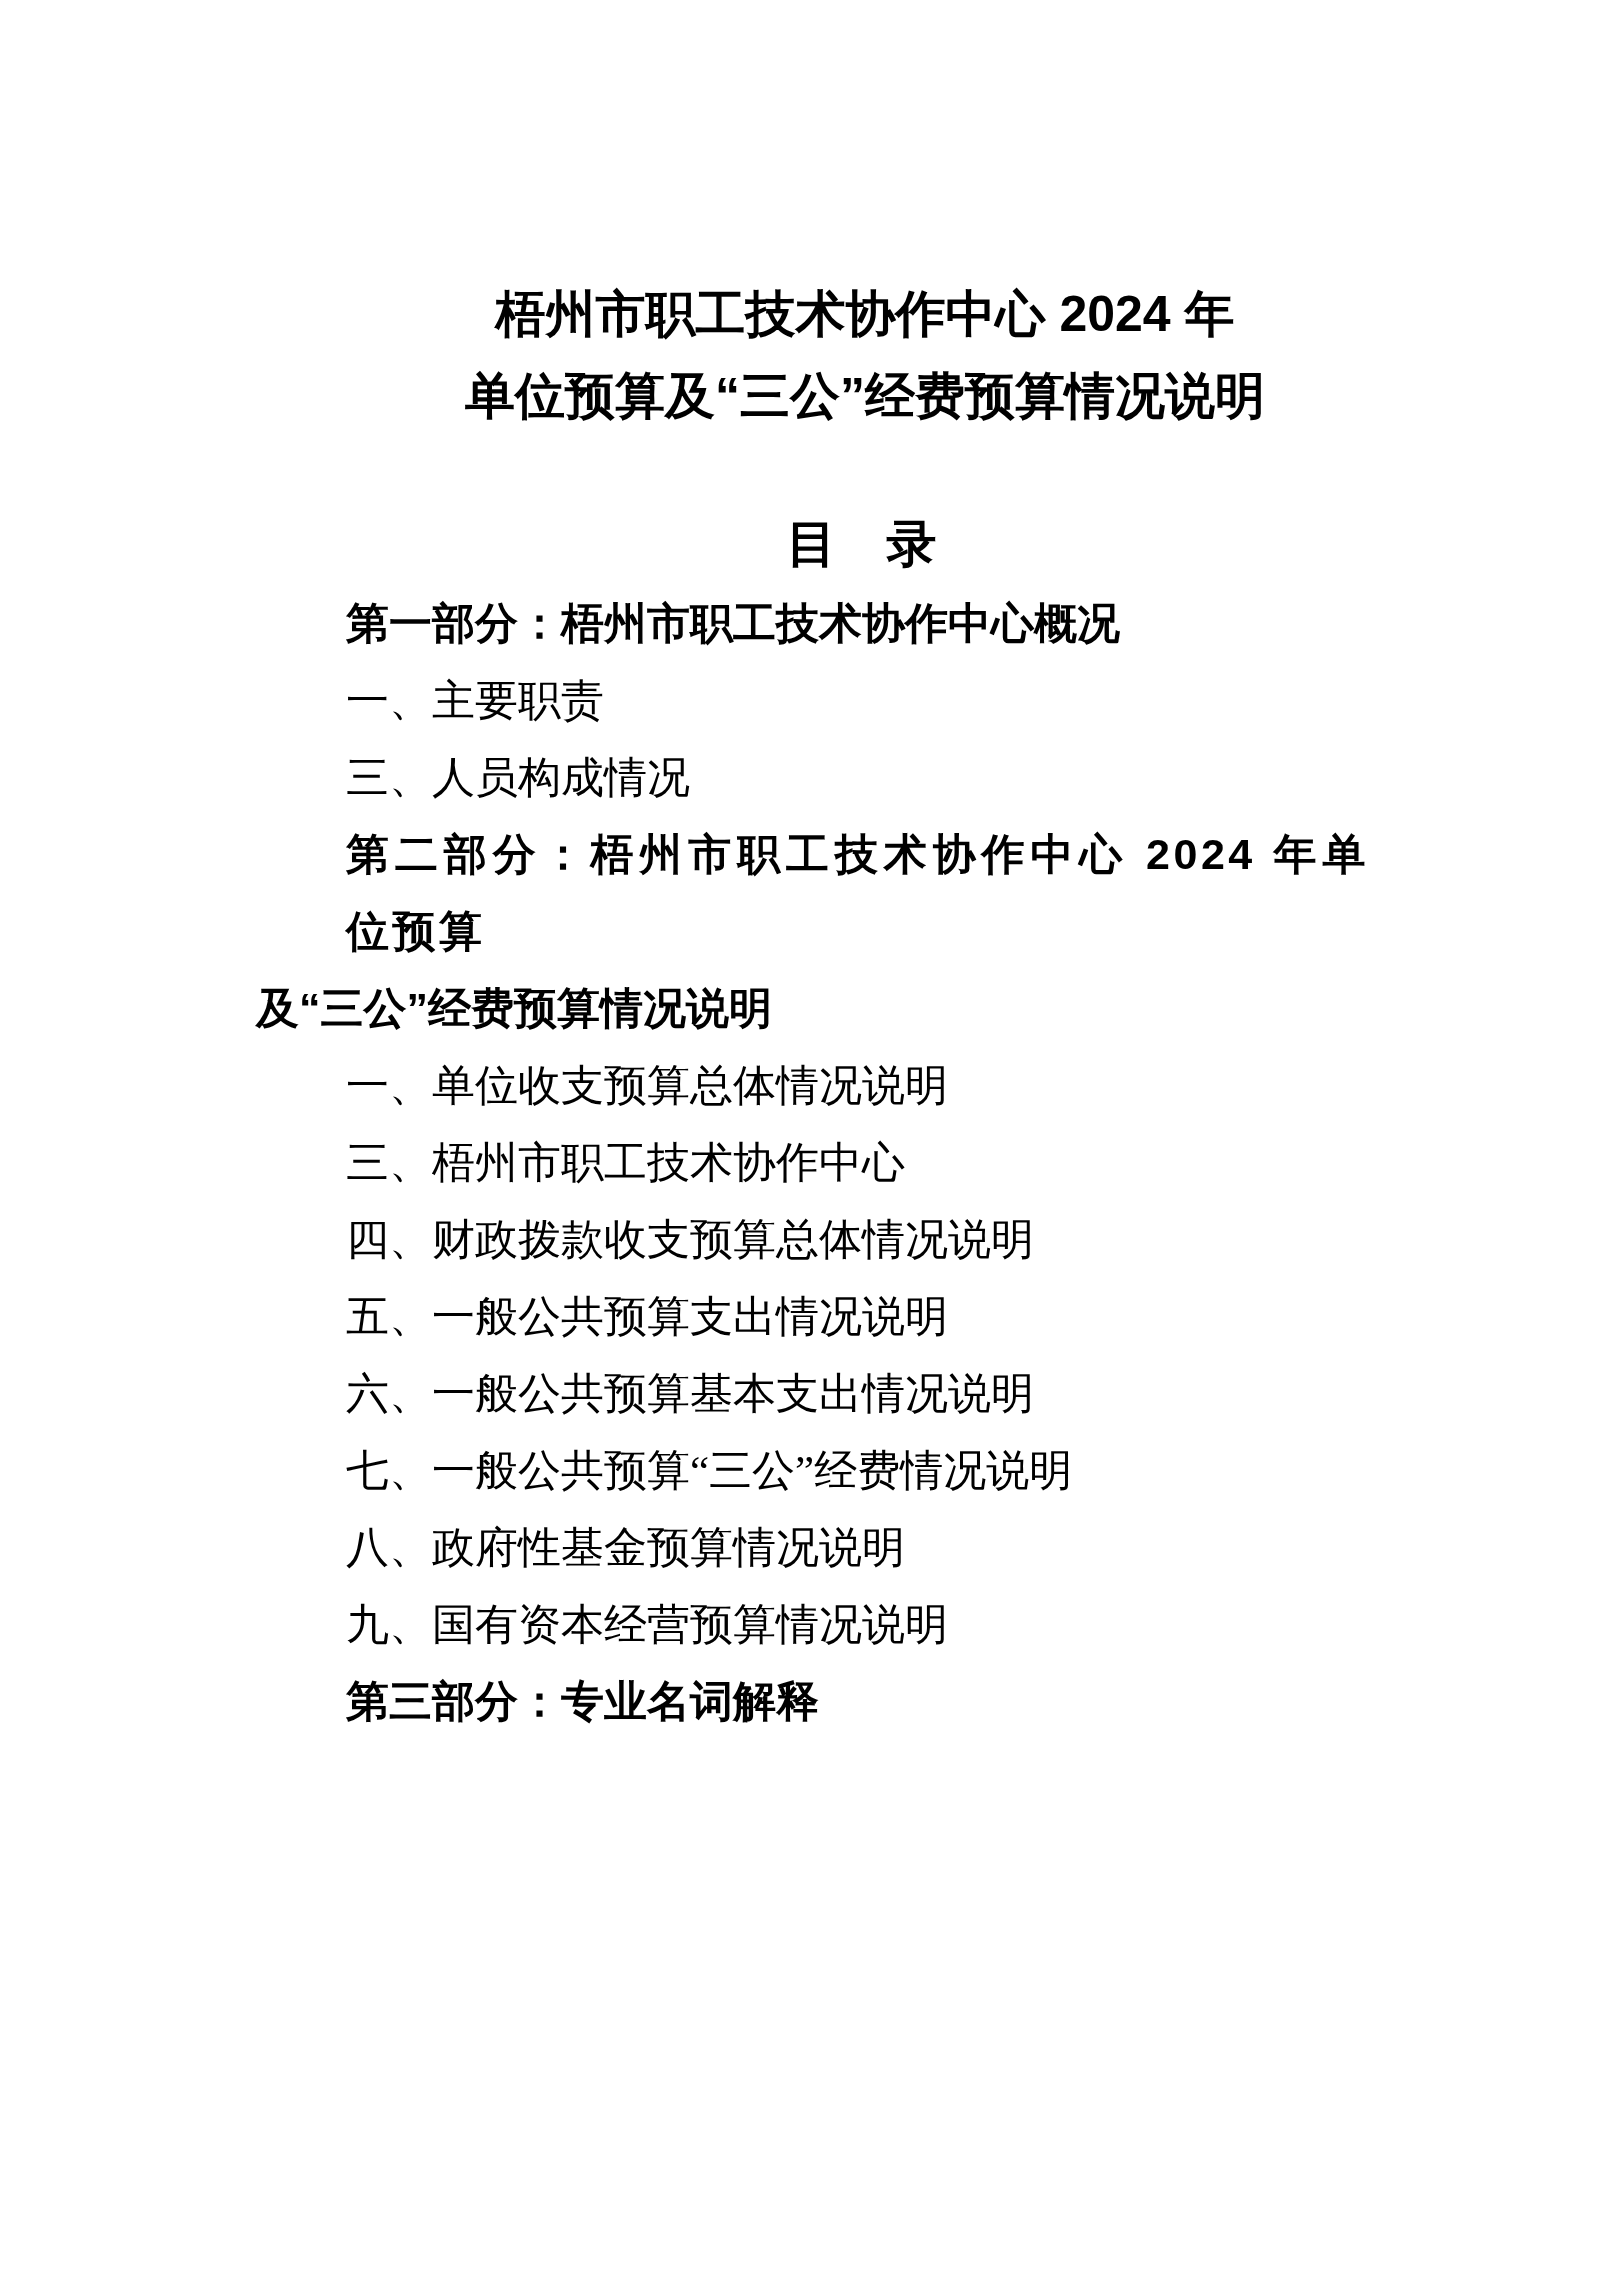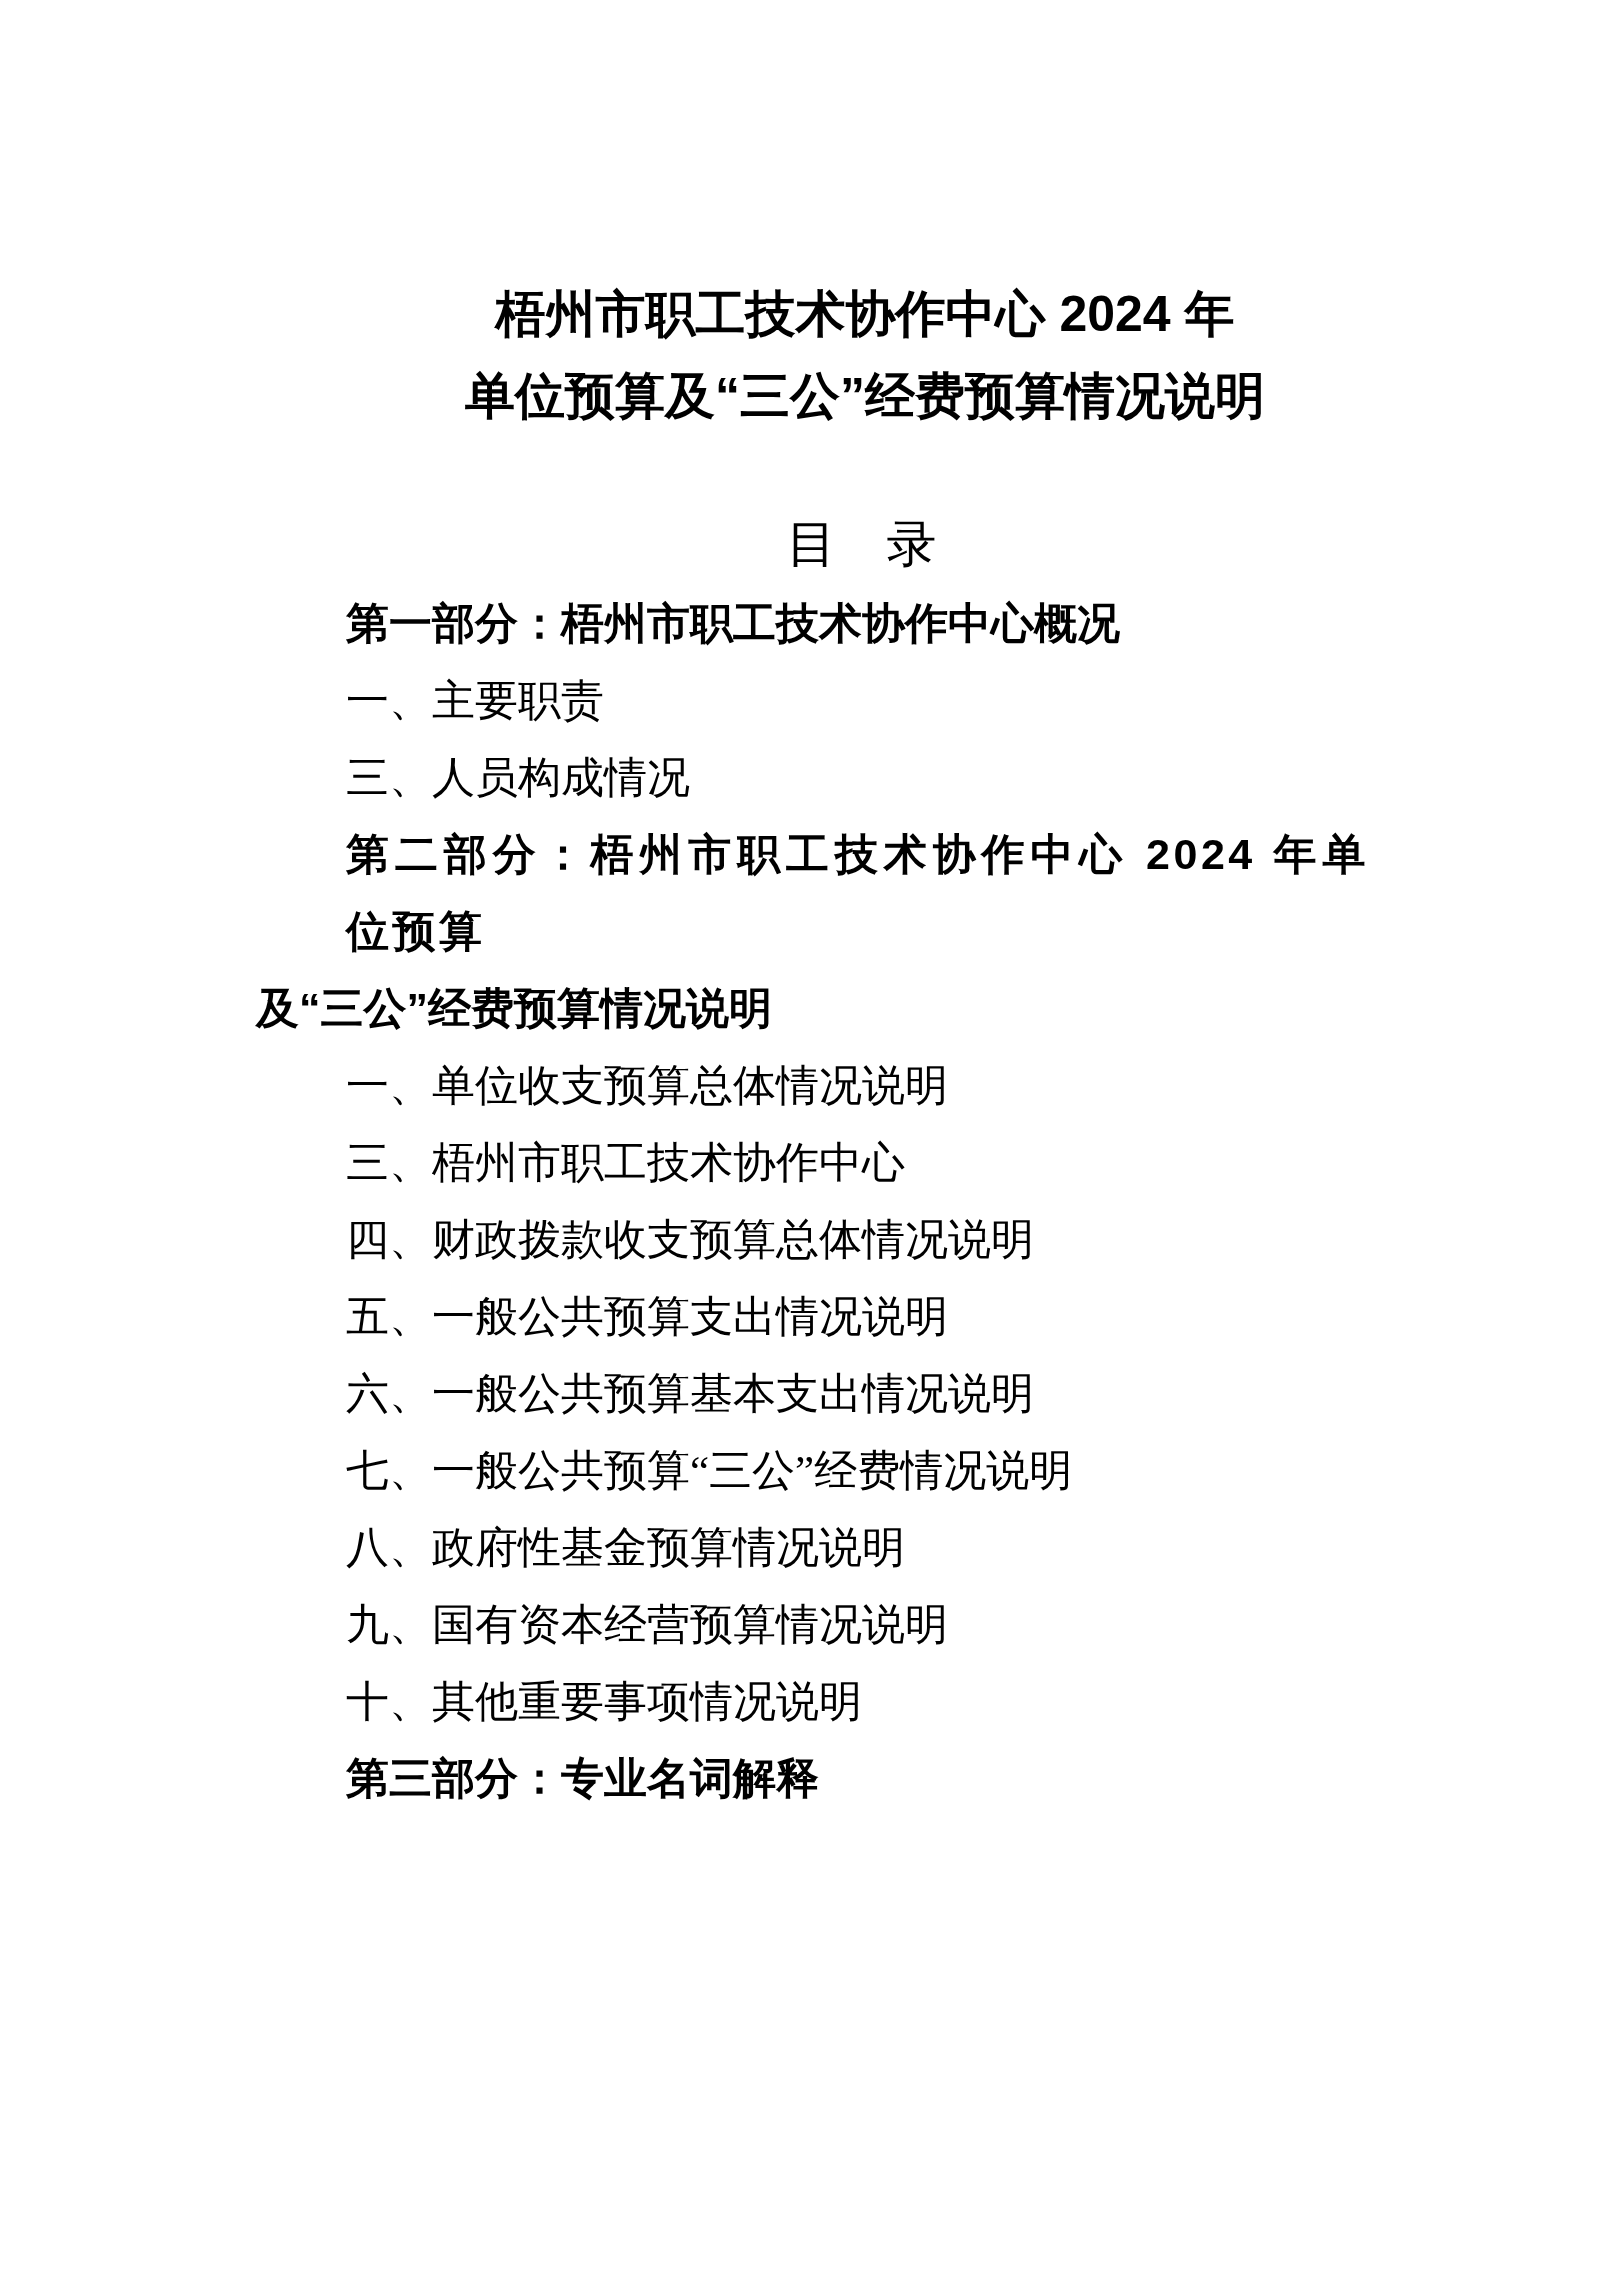--- a/index.html
+++ b/index.html
@@ -24,21 +24,21 @@
     font-family: "Liberation Sans", "DejaVu Sans", sans-serif;
     font-weight: bold;
     font-size: 50px;
     line-height: 82px;
   }
   .toc-heading {
     margin-top: 69px;
     margin-left: 112px;
     text-align: center;
     font-family: "Liberation Sans", "DejaVu Sans", sans-serif;
-    font-weight: normal;
+    font-weight: bold;
     font-size: 50px;
     line-height: 77px;
   }
   .toc-list {
     margin-top: 2.1px;
     text-align: justify;
     margin-left: 14px;
   }
   .toc-line {
     font-size: 43px;
@@ -84,17 +84,16 @@
       <div class="toc-line part-line1">第二部分：梧州市职工技术协作中心 2024 年单位预算</div>
       <div class="toc-line part-line2">及“三公”经费预算情况说明</div>
       <div class="toc-line item">一、单位收支预算总体情况说明</div>
       <div class="toc-line item">三、梧州市职工技术协作中心</div>
       <div class="toc-line item">四、财政拨款收支预算总体情况说明</div>
       <div class="toc-line item">五、一般公共预算支出情况说明</div>
       <div class="toc-line item">六、一般公共预算基本支出情况说明</div>
       <div class="toc-line item">七、一般公共预算“三公”经费情况说明</div>
       <div class="toc-line item">八、政府性基金预算情况说明</div>
       <div class="toc-line item">九、国有资本经营预算情况说明</div>
-      <div class="toc-line item">十、其他重要事项情况说明</div>
       <div class="toc-line part">第三部分：专业名词解释</div>
     </div>
 </div>
 
 
 </body></html>

